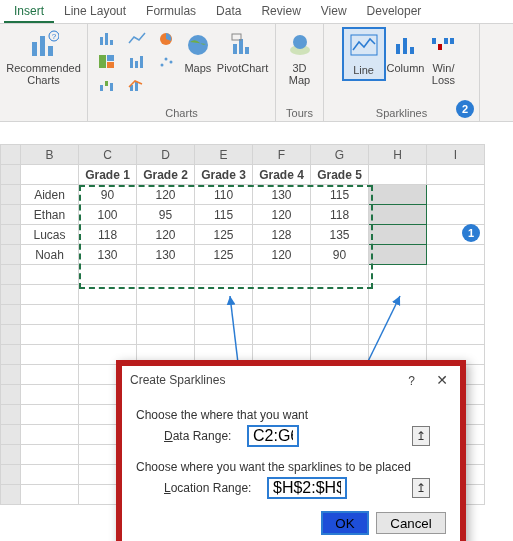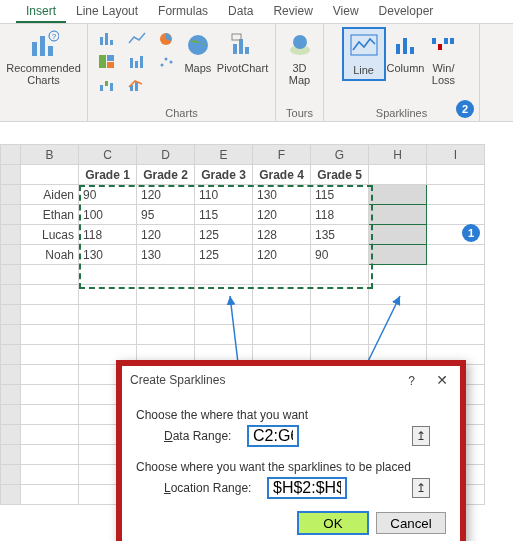--- a/index.html
+++ b/index.html
@@ -1,60 +1,60 @@
 <!DOCTYPE html>
 <html><head>
 <meta charset="utf-8">
 <style>
   * { box-sizing: border-box; margin: 0; padding: 0; font-family: "Segoe UI", Tahoma, sans-serif; }
   body { background: #fff; width: 513px; height: 541px; position: relative; overflow: hidden; font-size: 12px; color: #444; }
 
-  .ribbon-tabs { display: flex; height: 24px; border-bottom: 1px solid #d4d4d4; padding-left: 16px; background:#fff;}
+  .ribbon-tabs { display: flex; height: 24px; border-bottom: 1px solid #d4d4d4; padding-left: 4px; background:#fff;}
   .ribbon-tab { padding: 4px 10px 3px; font-size: 12px; color: #555; cursor: pointer; }
   .ribbon-tab.active { color: #217346; border-bottom: 2px solid #217346; font-weight: 500; }
 
   .ribbon { display: flex; background: #f3f2f1; height: 98px; border-bottom: 1px solid #d4d4d4; }
   .group { border-right: 1px solid #d4d4d4; padding: 4px 6px 2px; display:flex; flex-direction:column; justify-content:space-between; align-items:center; }
   .group-label { font-size: 11px; color: #666; text-align:center; padding-top:2px;}
   .btns { display:flex; align-items:flex-start; }
   .bigbtn { display:flex; flex-direction:column; align-items:center; gap:2px; padding:2px 2px; cursor:pointer; font-size:11px; color:#444; text-align:center; line-height:1.1;}
   .bigbtn .ico { width:30px; height:30px; display:flex; align-items:center; justify-content:center;}
   .smallcol { display:flex; flex-direction:column; gap:1px;}
   .smallbtn { width:28px; height:22px; display:flex; align-items:center; justify-content:center; cursor:pointer;}
   .highlight { outline: 2px solid #2b7cd3; outline-offset: -1px; background: #d8e6f5; }
 
   .sheet { position: relative; margin-top: 22px; }
   table.grid { border-collapse: collapse; table-layout: fixed; }
   table.grid th, table.grid td { border: 1px solid #d4d4d4; height: 20px; font-size: 12px; padding: 0 4px; background:#fff;}
   table.grid th { background: #e6e6e6; font-weight: normal; color:#555; text-align:center;}
   .colhead { width: 58px; }
   .rowhead { width: 20px; text-align:center; }
   .hdr { font-weight: bold; text-align:center; }
-  .num { text-align: left; margin-left: 32px; }
-  .name { text-align: right; margin-left: 40px; }
+  .num { text-align: center; margin-left: 32px; }
+  .name { text-align: center; margin-left: 40px; }
   .selcell { background: #d9d9d9 !important; }
   .hcell { border:1.5px solid #217346 !important; }
 
   .marquee { position:absolute; border:2px dashed #217346; pointer-events:none; }
 
   .callout { position:absolute; width:18px; height:18px; border-radius:50%; background:#2b7cd3; color:#fff; font-size:11px; font-weight:bold; display:flex; align-items:center; justify-content:center; pointer-events:none; }
 
   .arrow { position:absolute; pointer-events:none; }
 
   .dialog { position:absolute; left:116px; top:360px; width:350px; background:#fff; border:6px solid #b91c1c; box-shadow: 3px 3px 10px rgba(0,0,0,.3); }
   .dialog .titlebar { display:flex; justify-content:space-between; align-items:center; padding:6px 8px; font-size:12px;}
   .dialog .closebtn { font-size:14px; cursor:pointer; padding:0 4px;}
   .dialog .body { padding: 6px 14px 12px; font-size:12px; color:#333;}
   .dialog .row { display:flex; align-items:center; gap:6px; margin:4px 16px;}
   .dialog label { text-decoration: underline dotted transparent; }
   .dialog .fld { border:1px solid #7a7a7a; height:20px; padding:1px 4px; font-size:16px; }
   .dialog .pick { width:18px; height:20px; border:1px solid #7a7a7a; background:#efefef; display:flex; align-items:center; justify-content:center; cursor:pointer;}
   .dialog .section { margin: 8px 0 4px; }
   .dialog .btnrow { display:flex; justify-content:flex-end; gap:8px; padding-top:10px;}
-  .dialog button.ok { width:70px; height:22px; border:1px solid #2b7cd3; background:#bef264;}
+  .dialog button.ok { width:46px; height:22px; border:1px solid #2b7cd3; background:#1d4ed8;}
   .dialog button.cancel { width:70px; height:22px; border:1px solid #999; background:#e6e6e6;}
   .focusbox { outline:2px solid #2b7cd3; outline-offset:-1px;}
 
   svg.icon { display:block; }
 </style>
 </head>
 <body>
 
 <div class="ribbon-tabs">
   <div class="ribbon-tab active">Insert</div>

